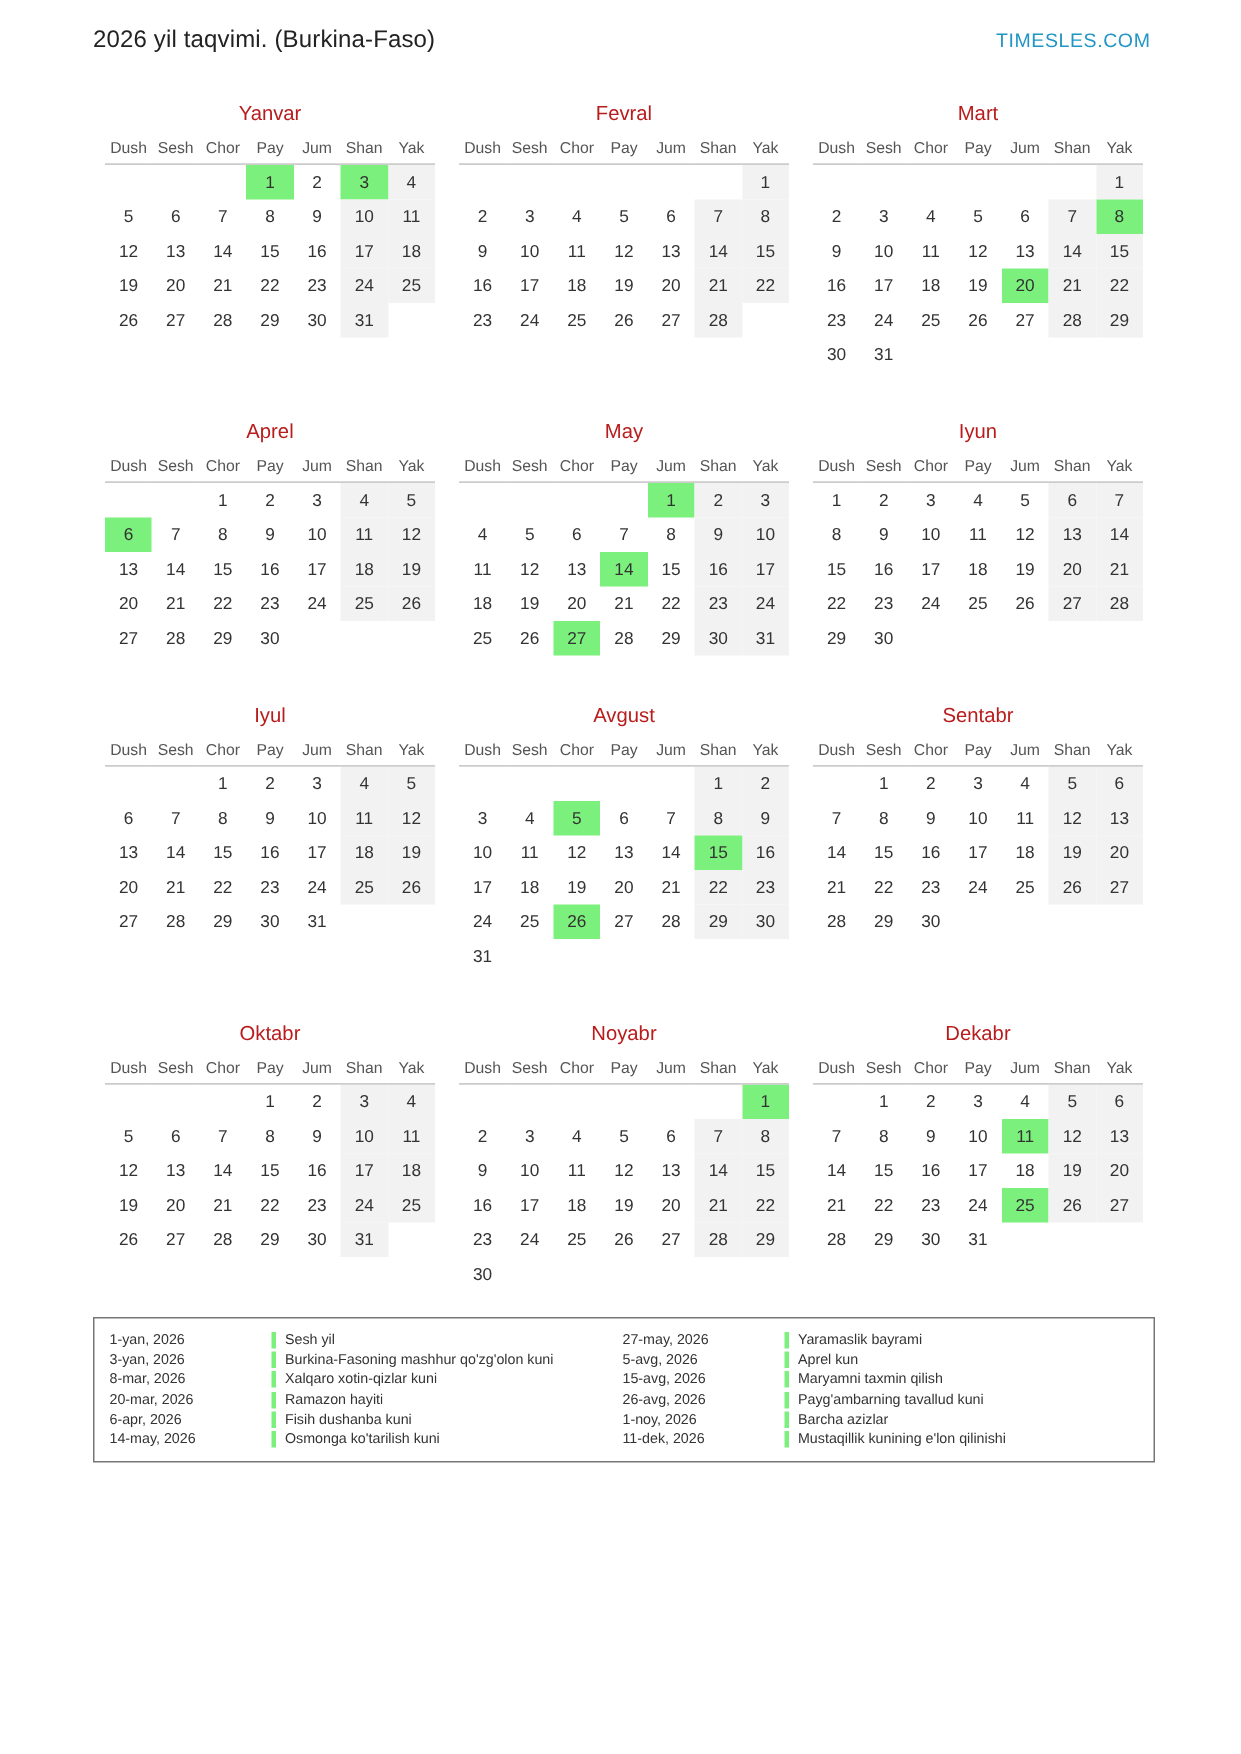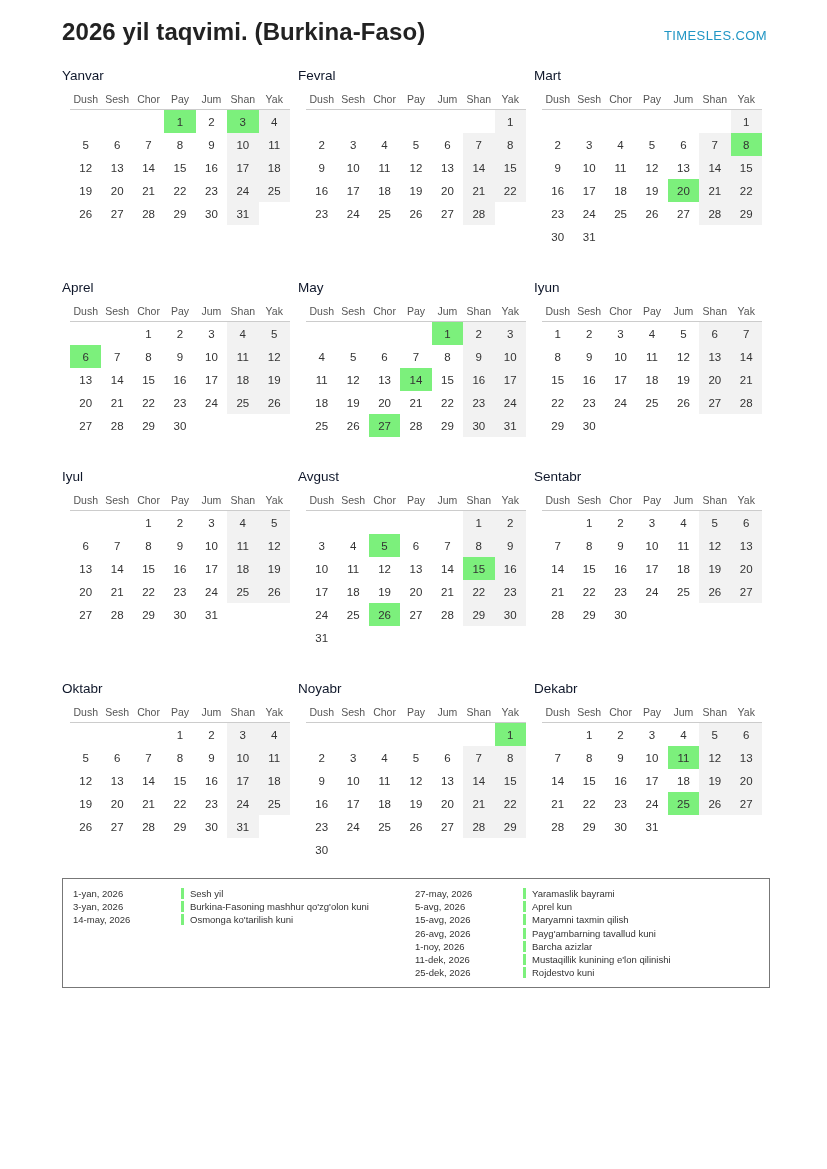--- a/index.html
+++ b/index.html
@@ -24,23 +24,23 @@
     position: absolute;
     top: 18px;
     left: 62px;
     right: 60px;
     height: 32px;
     display: flex;
     align-items: baseline;
     justify-content: space-between;
   }
   .title {
-    font-size: 24px;
+    font-size: 16px;
     color: #222222;
-    font-weight: bold;
+    font-weight: normal;
     letter-spacing: 0.1px;
   }
   .brand {
     font-size: 13px;
     color: #2196c4;
     letter-spacing: 0.4px;
     text-align: right;
   }
   .grid {
     position: absolute;
@@ -49,22 +49,22 @@
     width: 708px;
     display: flex;
     flex-wrap: wrap;
   }
   .month {
     width: 236px;
     box-sizing: border-box;
     margin-bottom: 32px;
   }
   .month-name {
-    text-align: left;
-    color: #0f172a;
+    text-align: center;
+    color: #b91c1c;
     font-size: 13.5px;
     margin-bottom: 8px;
   }
   table.cal {
     border-collapse: collapse;
     width: 220px;
     margin: 0 auto;
     table-layout: fixed;
   }
   table.cal th {
@@ -94,20 +94,21 @@
   }
   .legend {
     position: absolute;
     left: 62px;
     top: 878px;
     width: 708px;
     box-sizing: border-box;
     border: 1px solid #777777;
     padding: 8px 12px 8px 10px;
     display: flex;
+    align-items: center;
   }
   .legend-col {
     width: 50%;
     display: flex;
     flex-direction: column;
   }
   .legend-row {
     display: flex;
     align-items: center;
     font-size: 9.5px;
@@ -934,20 +935,35 @@
           <span class="legend-date">1-yan, 2026</span>
           <span class="legend-bar"></span>
           <span class="legend-name">Sesh yil</span>
         </div>
         <div class="legend-row">
           <span class="legend-date">3-yan, 2026</span>
           <span class="legend-bar"></span>
           <span class="legend-name">Burkina-Fasoning mashhur qo'zg'olon kuni</span>
         </div>
         <div class="legend-row">
+          <span class="legend-date">8-mar, 2026</span>
+          <span class="legend-bar"></span>
+          <span class="legend-name">Xalqaro xotin-qizlar kuni</span>
+        </div>
+        <div class="legend-row">
+          <span class="legend-date">20-mar, 2026</span>
+          <span class="legend-bar"></span>
+          <span class="legend-name">Ramazon hayiti</span>
+        </div>
+        <div class="legend-row">
+          <span class="legend-date">6-apr, 2026</span>
+          <span class="legend-bar"></span>
+          <span class="legend-name">Fisih dushanba kuni</span>
+        </div>
+        <div class="legend-row">
           <span class="legend-date">14-may, 2026</span>
           <span class="legend-bar"></span>
           <span class="legend-name">Osmonga ko'tarilish kuni</span>
         </div>
       </div>
     <div class="legend-col">
         <div class="legend-row">
           <span class="legend-date">27-may, 2026</span>
           <span class="legend-bar"></span>
           <span class="legend-name">Yaramaslik bayrami</span>
@@ -969,22 +985,17 @@
         </div>
         <div class="legend-row">
           <span class="legend-date">1-noy, 2026</span>
           <span class="legend-bar"></span>
           <span class="legend-name">Barcha azizlar</span>
         </div>
         <div class="legend-row">
           <span class="legend-date">11-dek, 2026</span>
           <span class="legend-bar"></span>
           <span class="legend-name">Mustaqillik kunining e'lon qilinishi</span>
-        </div>
-        <div class="legend-row">
-          <span class="legend-date">25-dek, 2026</span>
-          <span class="legend-bar"></span>
-          <span class="legend-name">Rojdestvo kuni</span>
         </div>
       </div>
   </div>
 
 </div>
 
 </body></html>

